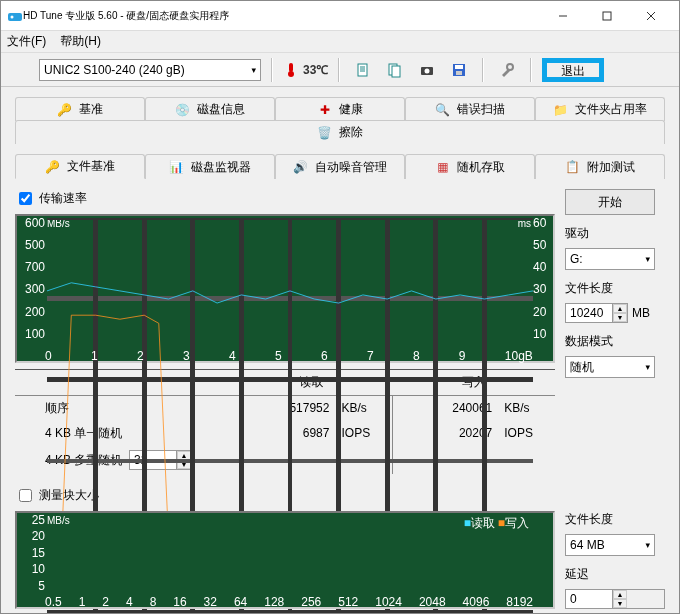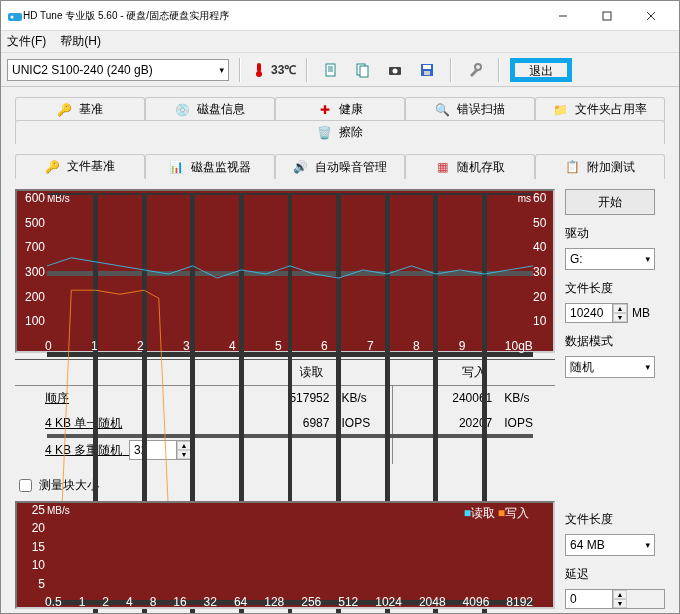--- a/index.html
+++ b/index.html
@@ -5,52 +5,52 @@
 * { box-sizing: border-box; font-family: "Microsoft YaHei", "Segoe UI", sans-serif; font-size: 12px; }
 body { margin: 0; background: #fff; width: 680px; height: 614px; overflow: hidden; }
 .window { width: 680px; height: 614px; background: #f0f0f0; border: 1px solid #888; display: flex; flex-direction: column; }
 .titlebar { height: 30px; background: #fff; display: flex; align-items: center; padding: 0 6px; border-bottom: 1px solid #ddd; }
 .titlebar .title { flex: 1; font-size: 10px; }
 .winbtn { width: 44px; height: 28px; display: flex; align-items: center; justify-content: center; background: transparent; border: none; }
 .winbtn svg { width: 10px; height: 10px; }
 .menubar { height: 22px; display: flex; align-items: center; padding: 0 6px; gap: 14px; background: #f0f0f0; border-bottom: 1px solid #ddd; }
 .menubar span { cursor: default; }
 .toolbar { height: 34px; display: flex; align-items: center; padding: 4px 6px; gap: 6px; background: #f0f0f0; border-bottom: 1px solid #c9c9c9; }
-.drive-select { width: 222px; height: 22px; border: 1px solid #999; background: #fff; padding: 0 4px; display: flex; align-items: center; justify-content: space-between; }
+.drive-select { width: 222px; height: 22px; border: 1px solid #999; background: #fff; padding: 0 4px; display: flex; align-items: center; justify-content: space-between; margin-left: 32px; }
 .toolbar .sep { width: 2px; height: 24px; border-left: 1px solid #c0c0c0; border-right: 1px solid #fff; margin: 0 4px; }
 .tbtn { width: 26px; height: 24px; border: 1px solid transparent; display: flex; align-items: center; justify-content: center; }
 .temp { display: flex; align-items: center; gap: 4px; font-weight: bold; color: #333; }
 .exitbtn { height: 24px; padding: 0 14px; border: 5px solid #0ea5e9; background: #f0f0f0; }
 .tabs { display: flex; flex-wrap: wrap; background: #f0f0f0; border-bottom: 1px solid #c9c9c9; padding-top: 4px; margin: 6px 14px 0 14px; }
 .tab { display: flex; align-items: center; gap: 6px; padding: 3px 12px; border: 1px solid #c9c9c9; border-bottom: none; margin-right: 0; margin-bottom: -1px; background: #f0f0f0; border-radius: 3px 3px 0 0; cursor: default; flex: 1; justify-content: center; min-width: 110px; }
 .tab.active { background: #f0f0f0; border-bottom: 1px solid #f0f0f0; position: relative; z-index: 2; }
 .tabrow2 { border-top: none; }
 .content { flex: 1; padding: 10px 14px 4px 14px; background: #f0f0f0; overflow: hidden; display: flex; gap: 10px; }
 .leftcol { flex: 1; display: flex; flex-direction: column; gap: 6px; }
 .rightcol { width: 100px; display: flex; flex-direction: column; gap: 6px; }
 .chk { display: flex; align-items: center; gap: 4px; }
 .chk input { width: 13px; height: 13px; }
-.chart { background: #7f1d1d; border: 2px inset #ccc; position: relative; height: 176px; }
+.chart { background: #14532d; border: 2px inset #ccc; position: relative; height: 176px; }
 .chart2 { height: 116px; }
 .axis-left { position: absolute; left: 2px; top: 0; bottom: 12px; width: 26px; color: #fff; font-size: 10px; display: flex; flex-direction: column; justify-content: space-between; text-align: right; }
 .axis-right { position: absolute; right: 2px; top: 0; bottom: 12px; width: 18px; color: #fff; font-size: 10px; display: flex; flex-direction: column; justify-content: space-between; text-align: left; }
 .axis-bottom { position: absolute; left: 28px; right: 20px; bottom: 0; height: 12px; color: #fff; font-size: 10px; display: flex; justify-content: space-between; }
 .plot { position: absolute; left: 30px; right: 20px; top: 2px; bottom: 14px; }
 .grid line { stroke: #333; stroke-width: 1; shape-rendering: crispEdges; }
 .grid line.major { stroke: #555; }
 .unit-tl { position: absolute; left: 30px; top: 2px; color: #fff; font-size: 10px; }
 .unit-tr { position: absolute; right: 22px; top: 2px; color: #fff; font-size: 10px; }
 .legend { position: absolute; right: 24px; top: 2px; font-size: 10px; }
 .legend span.r { color: #3cdcff; }
 .legend span.w { color: #ff9020; }
 .results { border-top: 1px solid #555; }
 .results table { width: 100%; border-collapse: collapse; }
 .results th, .results td { padding: 4px 8px; font-size: 12px; text-align: center; }
 .results th { font-weight: normal; border-bottom: 1px solid #888; }
-.results td.lbl { text-align: left; width: 160px; padding-left: 30px; text-decoration: underline; }
+.results td.lbl { text-align: left; width: 160px; padding-left: 30px; }
 .results .v { text-align: right; width: 80px; }
 .results .u { text-align: left; width: 40px; padding-left: 4px; }
 .results td.brd { border-right: 1px solid #888; }
 .spin { display: inline-flex; border: 1px solid #999; }
 .spin input { width: 46px; border: none; padding: 2px 4px; text-align: left; }
 .spin .btns { display: flex; flex-direction: column; border-left: 1px solid #999; }
 .spin .btns div { width: 14px; height: 9px; font-size: 7px; line-height: 7px; text-align: center; background: #f0f0f0; border: 1px solid #ccc; }
 .btn { height: 26px; border: 1px solid #999; background: #e9e9e9; width: 90px; }
 .label { margin-top: 4px; }
 .combo { height: 22px; border: 1px solid #999; background: #fff; display: flex; align-items: center; justify-content: space-between; padding: 0 4px; width: 90px; }
@@ -199,20 +199,24 @@
       </div>
     <div class="tab">
         <span class="ico">📋</span>
         <span>附加测试</span>
       </div>
   </div>
 
   <div class="content">
     <div class="leftcol">
 
+      <label class="chk">
+        <input type="checkbox" checked="" style="">
+        <span>传输速率</span>
+      </label>
 
       <div class="chart">
         <div class="axis-left">
           <span>600</span>
             <span>500</span>
             <span>700</span>
             <span>300</span>
             <span>200</span>
             <span>100</span>
             <span></span>

